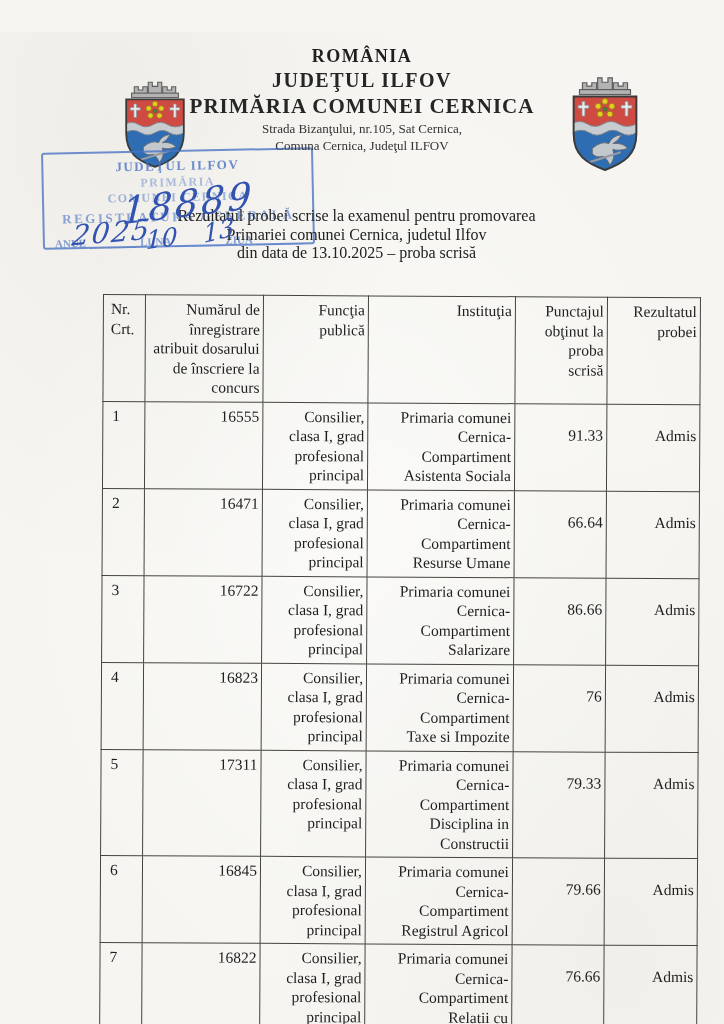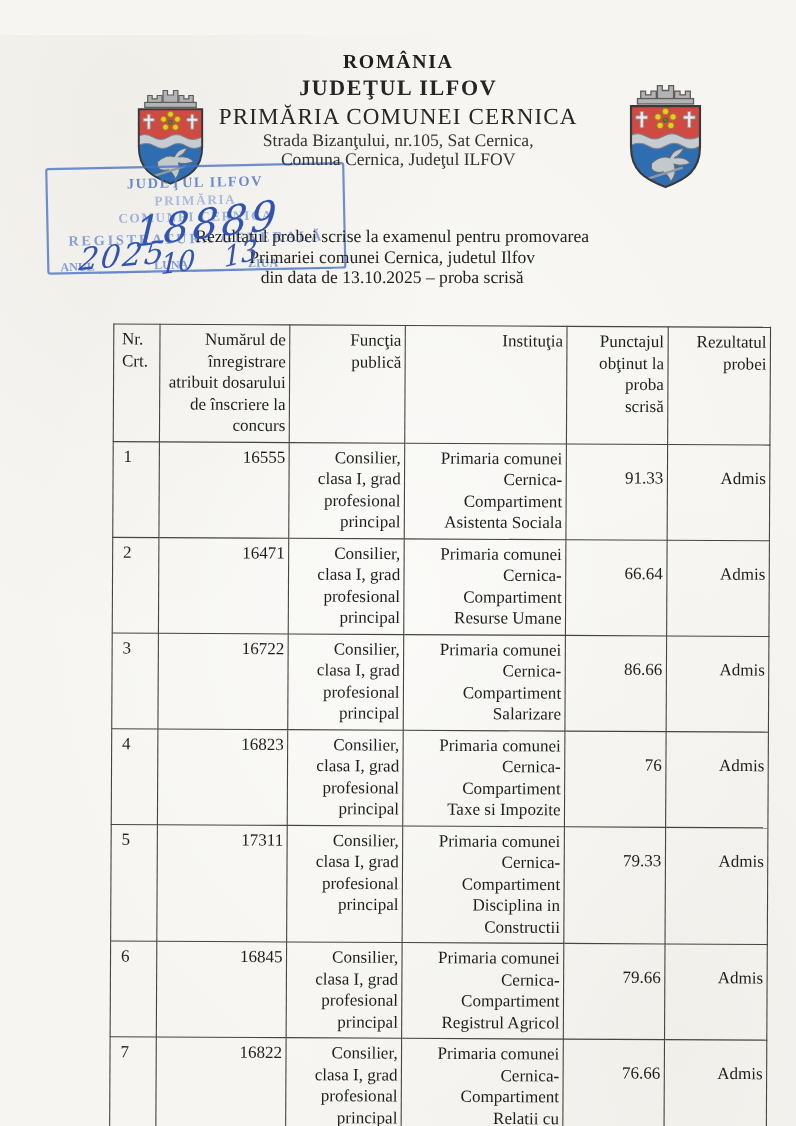--- a/index.html
+++ b/index.html
@@ -16,22 +16,22 @@
       radial-gradient(ellipse at 85% 90%, rgba(110,100,80,0.04), transparent 40%),
       radial-gradient(ellipse at 50% 50%, rgba(255,255,255,0.5), transparent 70%),
       #f6f5f1;
     margin-top: 32px;
   }
 
   
   .letterhead-text{ position:absolute; top:14px; left:0; right:0; text-align:center; z-index:2; }
   .lh-country{ font-size:18px; font-weight:bold; letter-spacing:1.5px; color:#1f1f1f; }
   .lh-county{ font-size:20px; font-weight:bold; letter-spacing:1.5px; margin-top:2px; }
-  .lh-institution{ font-size:21px; font-weight:normal; letter-spacing:1px; margin-top:2px; }
-  .lh-address{ font-size:16px; line-height:14px; margin-top:3px; color:#333; }
+  .lh-institution{ font-size:21px; font-weight:bold; letter-spacing:1px; margin-top:2px; }
+  .lh-address{ font-size:13px; line-height:14px; margin-top:3px; color:#333; }
 
   .coa{ position:absolute; z-index:1; }
   .coa-left{ top:33px; left:110px; width:90px; height:112px; }
   .coa-right{ top:26px; left:556px; width:98px; height:124px; }
 
   
   .stamp{
     position:absolute; top:118px; left:42px; width:272px; height:97px;
     border:2px solid rgba(72,113,196,0.78); border-radius:3px;
     transform:rotate(-1.2deg);

